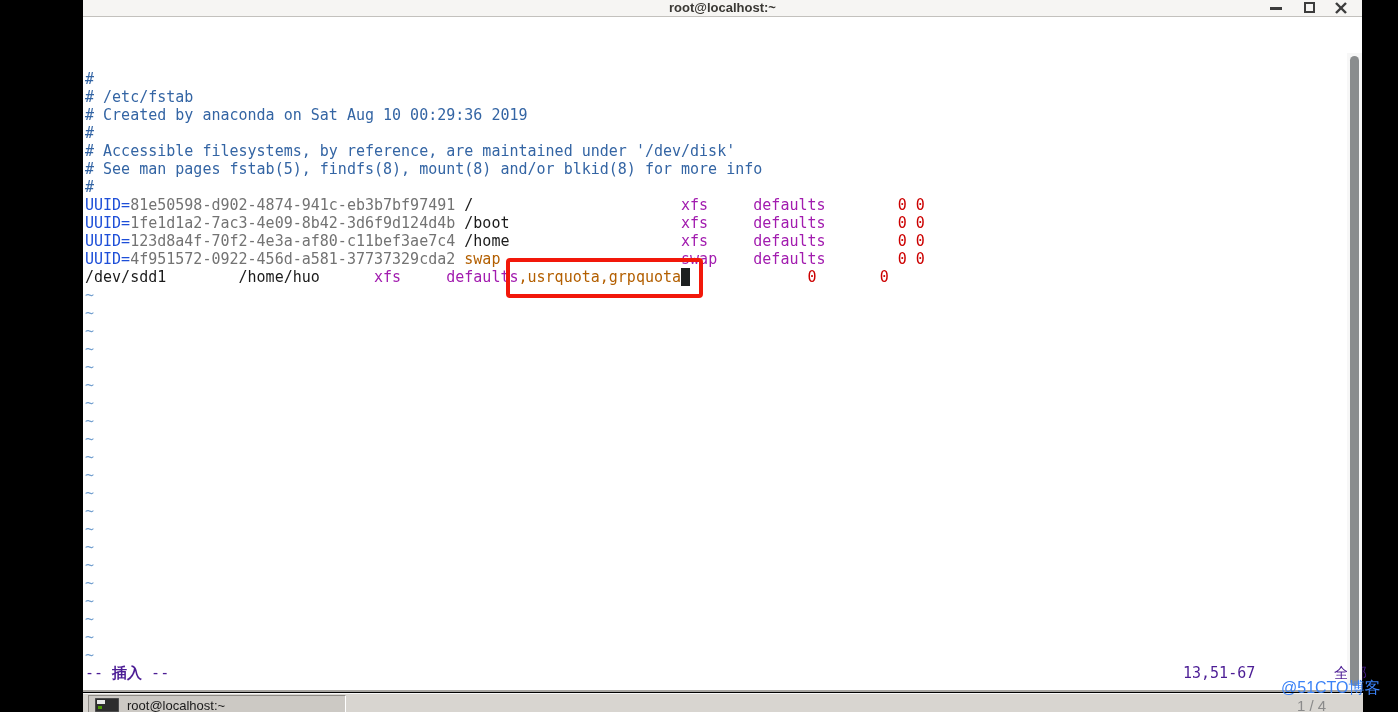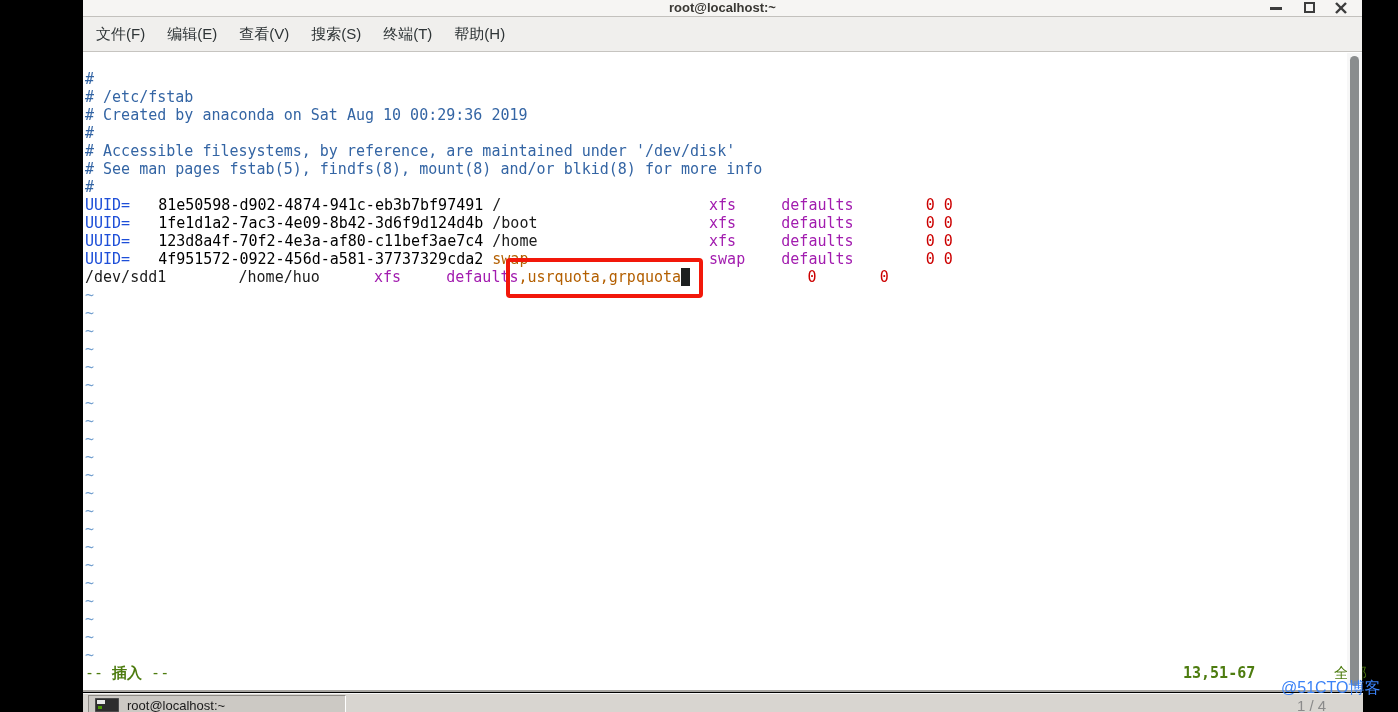--- a/index.html
+++ b/index.html
@@ -36,36 +36,36 @@
   }
   
   .term-pre{
     position:absolute;left:2px;top:53px;margin:0;padding:17px 0 0 0;
     font-family:"DejaVu Sans Mono","Liberation Mono",monospace;
     font-size:15px;line-height:18px;white-space:pre;color:#1a1a1a;
   }
   .trow{height:18px;}
   .c-cm{color:#3465a4;}
   .c-id{color:#1d4ed8;}
-  .c-hx{color:#000000;margin-left:28px;}
+  .c-hx{color:#737373;}
   .c-pl{color:#1a1a1a;}
   .c-gr{color:#a21caf;}
   .c-or{color:#b35f00;}
   .c-rd{color:#cc0000;margin-top:32px;}
   .c-tl{color:#729fcf;}
   .c-cur{background:#1c1f20;color:#ffffff;}
   
   .statusline{
     position:absolute;left:2px;top:664px;width:1275px;height:18px;
     font-family:"DejaVu Sans Mono","Liberation Mono",monospace;
-    font-size:15px;line-height:18px;color:#4d7c0f;white-space:pre;
+    font-size:15px;line-height:18px;color:#4c1d95;white-space:pre;
   }
   .status-mode{position:absolute;left:0;top:0;}
   .status-mode b{font-family:"Liberation Sans",sans-serif;font-size:15px;}
-  .status-pos{position:absolute;left:1098px;top:0;font-weight:bold;}
+  .status-pos{position:absolute;left:1098px;top:0;}
   .status-all{position:absolute;left:1249px;top:0;font-family:"Liberation Sans",sans-serif;letter-spacing:3px;}
   
   .scrollbar{position:absolute;left:1264px;top:53px;width:15px;height:637px;background:#f7f7f7;}
   .scroll-thumb{position:absolute;left:3px;top:3px;width:9px;height:630px;background:#8a8d8e;border-radius:5px;}
   
   .annotation-box{
     position:absolute;left:506px;top:258px;width:189px;height:32px;
     border:4px solid #f2180a;border-radius:4px;background:transparent;z-index:5;
   }
   
@@ -102,28 +102,20 @@
       <span class="max-glyph"></span>
     </div>
     <div class="winctl ctl-close">
       <svg width="16" height="16">
         <line x1="3" y1="3" x2="13" y2="13" stroke="#3c3c3c" stroke-width="2.4"></line>
         <line x1="13" y1="3" x2="3" y2="13" stroke="#3c3c3c" stroke-width="2.4"></line>
       </svg>
     </div>
   </div>
 
-  <div class="menubar">
-    <span class="menu-item">文件(F)</span>
-    <span class="menu-item">编辑(E)</span>
-    <span class="menu-item">查看(V)</span>
-    <span class="menu-item">搜索(S)</span>
-    <span class="menu-item">终端(T)</span>
-    <span class="menu-item">帮助(H)</span>
-  </div>
 
   <pre class="term-pre"><div class="trow"><span class="c-cm">#</span></div><div class="trow"><span class="c-cm"># /etc/fstab</span></div><div class="trow"><span class="c-cm"># Created by anaconda on Sat Aug 10 00:29:36 2019</span></div><div class="trow"><span class="c-cm">#</span></div><div class="trow"><span class="c-cm"># Accessible filesystems, by reference, are maintained under '/dev/disk'</span></div><div class="trow"><span class="c-cm"># See man pages fstab(5), findfs(8), mount(8) and/or blkid(8) for more info</span></div><div class="trow"><span class="c-cm">#</span></div><div class="trow"><span class="c-id">UUID=</span><span class="c-hx">81e50598-d902-4874-941c-eb3b7bf97491</span><span class="c-pl"> /</span><span class="c-pl">                       </span><span class="c-gr">xfs</span><span class="c-pl">     </span><span class="c-gr">defaults</span><span class="c-pl">        </span><span class="c-rd">0 0</span></div><div class="trow"><span class="c-id">UUID=</span><span class="c-hx">1fe1d1a2-7ac3-4e09-8b42-3d6f9d124d4b</span><span class="c-pl"> /boot</span><span class="c-pl">                   </span><span class="c-gr">xfs</span><span class="c-pl">     </span><span class="c-gr">defaults</span><span class="c-pl">        </span><span class="c-rd">0 0</span></div><div class="trow"><span class="c-id">UUID=</span><span class="c-hx">123d8a4f-70f2-4e3a-af80-c11bef3ae7c4</span><span class="c-pl"> /home</span><span class="c-pl">                   </span><span class="c-gr">xfs</span><span class="c-pl">     </span><span class="c-gr">defaults</span><span class="c-pl">        </span><span class="c-rd">0 0</span></div><div class="trow"><span class="c-id">UUID=</span><span class="c-hx">4f951572-0922-456d-a581-37737329cda2</span><span class="c-pl"> </span><span class="c-or">swap</span><span class="c-pl">                    </span><span class="c-gr">swap</span><span class="c-pl">    </span><span class="c-gr">defaults</span><span class="c-pl">        </span><span class="c-rd">0 0</span></div><div class="trow"><span class="c-pl">/dev/sdd1        </span><span class="c-pl">/home/huo</span><span class="c-pl">      </span><span class="c-gr">xfs</span><span class="c-pl">     </span><span class="c-gr">defaults</span><span class="c-or">,usrquota,grpquota</span><span class="c-cur"> </span><span class="c-pl">             </span><span class="c-rd">0</span><span class="c-pl">       </span><span class="c-rd">0</span></div><div class="trow"><span class="c-tl">~</span></div><div class="trow"><span class="c-tl">~</span></div><div class="trow"><span class="c-tl">~</span></div><div class="trow"><span class="c-tl">~</span></div><div class="trow"><span class="c-tl">~</span></div><div class="trow"><span class="c-tl">~</span></div><div class="trow"><span class="c-tl">~</span></div><div class="trow"><span class="c-tl">~</span></div><div class="trow"><span class="c-tl">~</span></div><div class="trow"><span class="c-tl">~</span></div><div class="trow"><span class="c-tl">~</span></div><div class="trow"><span class="c-tl">~</span></div><div class="trow"><span class="c-tl">~</span></div><div class="trow"><span class="c-tl">~</span></div><div class="trow"><span class="c-tl">~</span></div><div class="trow"><span class="c-tl">~</span></div><div class="trow"><span class="c-tl">~</span></div><div class="trow"><span class="c-tl">~</span></div><div class="trow"><span class="c-tl">~</span></div><div class="trow"><span class="c-tl">~</span></div><div class="trow"><span class="c-tl">~</span></div></pre>
 
   <div class="statusline">
     <span class="status-mode"><span>-- </span><b>插入</b><span> --</span></span>
     <span class="status-pos">13,51-67</span>
     <span class="status-all">全部</span>
   </div>
 
   <div class="scrollbar">

